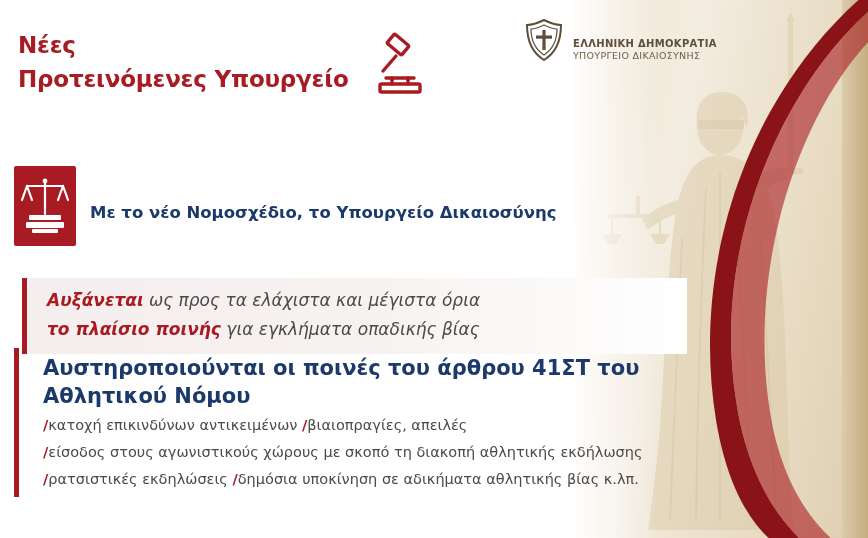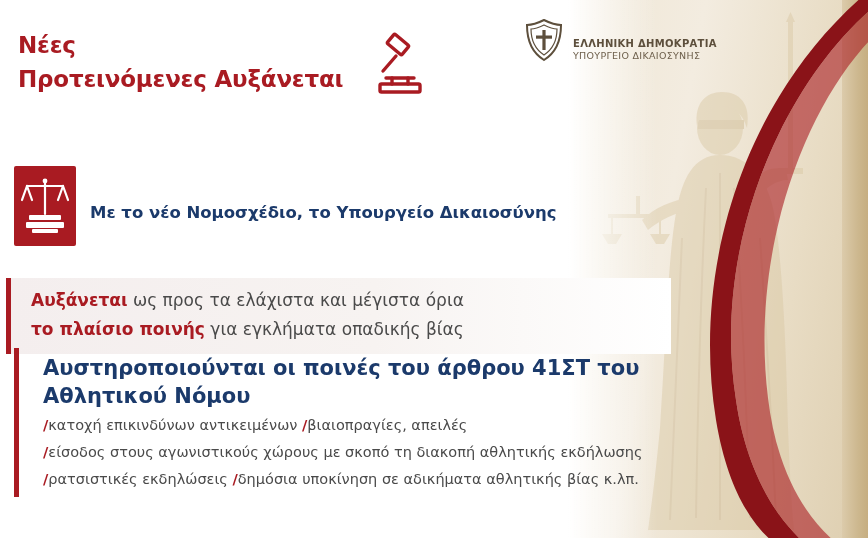--- a/index.html
+++ b/index.html
@@ -143,25 +143,26 @@
     color: #1b3a6b;
     font-size: 16.5px;
     font-weight: bold;
     line-height: 29px;
   }
 
   
   .main-block {
     position: absolute;
     top: 278px;
-    left: 6px;
+    left: 22px;
     width: 640px;
     padding: 8px 0 10px 20px;
     border-left: 5px solid #a91b22;
     background: linear-gradient(90deg, #f4eeee 0%, #f7f3f1 55%, #ffffff 100%);
+    font-style: italic;
   }
   .main-line {
     font-size: 17px;
     line-height: 29px;
     color: #4a4a4a;
   }
   .main-line .hl {
     color: #a91b22;
     font-weight: bold;
   }
@@ -244,21 +245,21 @@
 
   <div class="arc-wrap">
     <svg width="330" height="538" viewBox="0 0 330 538" xmlns="http://www.w3.org/2000/svg">
       <path d="M330 -10 C210 90 150 260 176 420 C188 492 214 528 238 546 L268 546 C236 520 206 470 196 400 C172 250 238 92 330 10 Z" fill="#8a1318"></path>
       <path d="M330 10 C238 92 172 250 196 400 C206 470 236 520 268 546 L300 546 C262 516 236 466 228 398 C210 252 264 110 330 40 Z" fill="#a91b22" opacity="0.6"></path>
     </svg>
   </div>
 
   <div class="header-title">
     <div>Νέες</div>
-    <div>Προτεινόμενες Αυξάνεται</div>
+    <div>Προτεινόμενες Υπουργείο</div>
   </div>
 
   <svg class="gavel-icon" viewBox="0 0 72 72" xmlns="http://www.w3.org/2000/svg">
     <g fill="none" stroke="#a91b22" stroke-width="3.4" stroke-linecap="round" stroke-linejoin="round">
       <rect x="20.5" y="6.5" width="19" height="12" rx="1.5" transform="rotate(40 30 12.5)"></rect>
       <line x1="28" y1="24" x2="15" y2="39"></line>
       <rect x="12" y="52" width="40" height="8" rx="1.5"></rect>
       <line x1="18" y1="46" x2="46" y2="46"></line>
       <line x1="24" y1="46" x2="24" y2="52"></line>
       <line x1="40" y1="46" x2="40" y2="52"></line>

